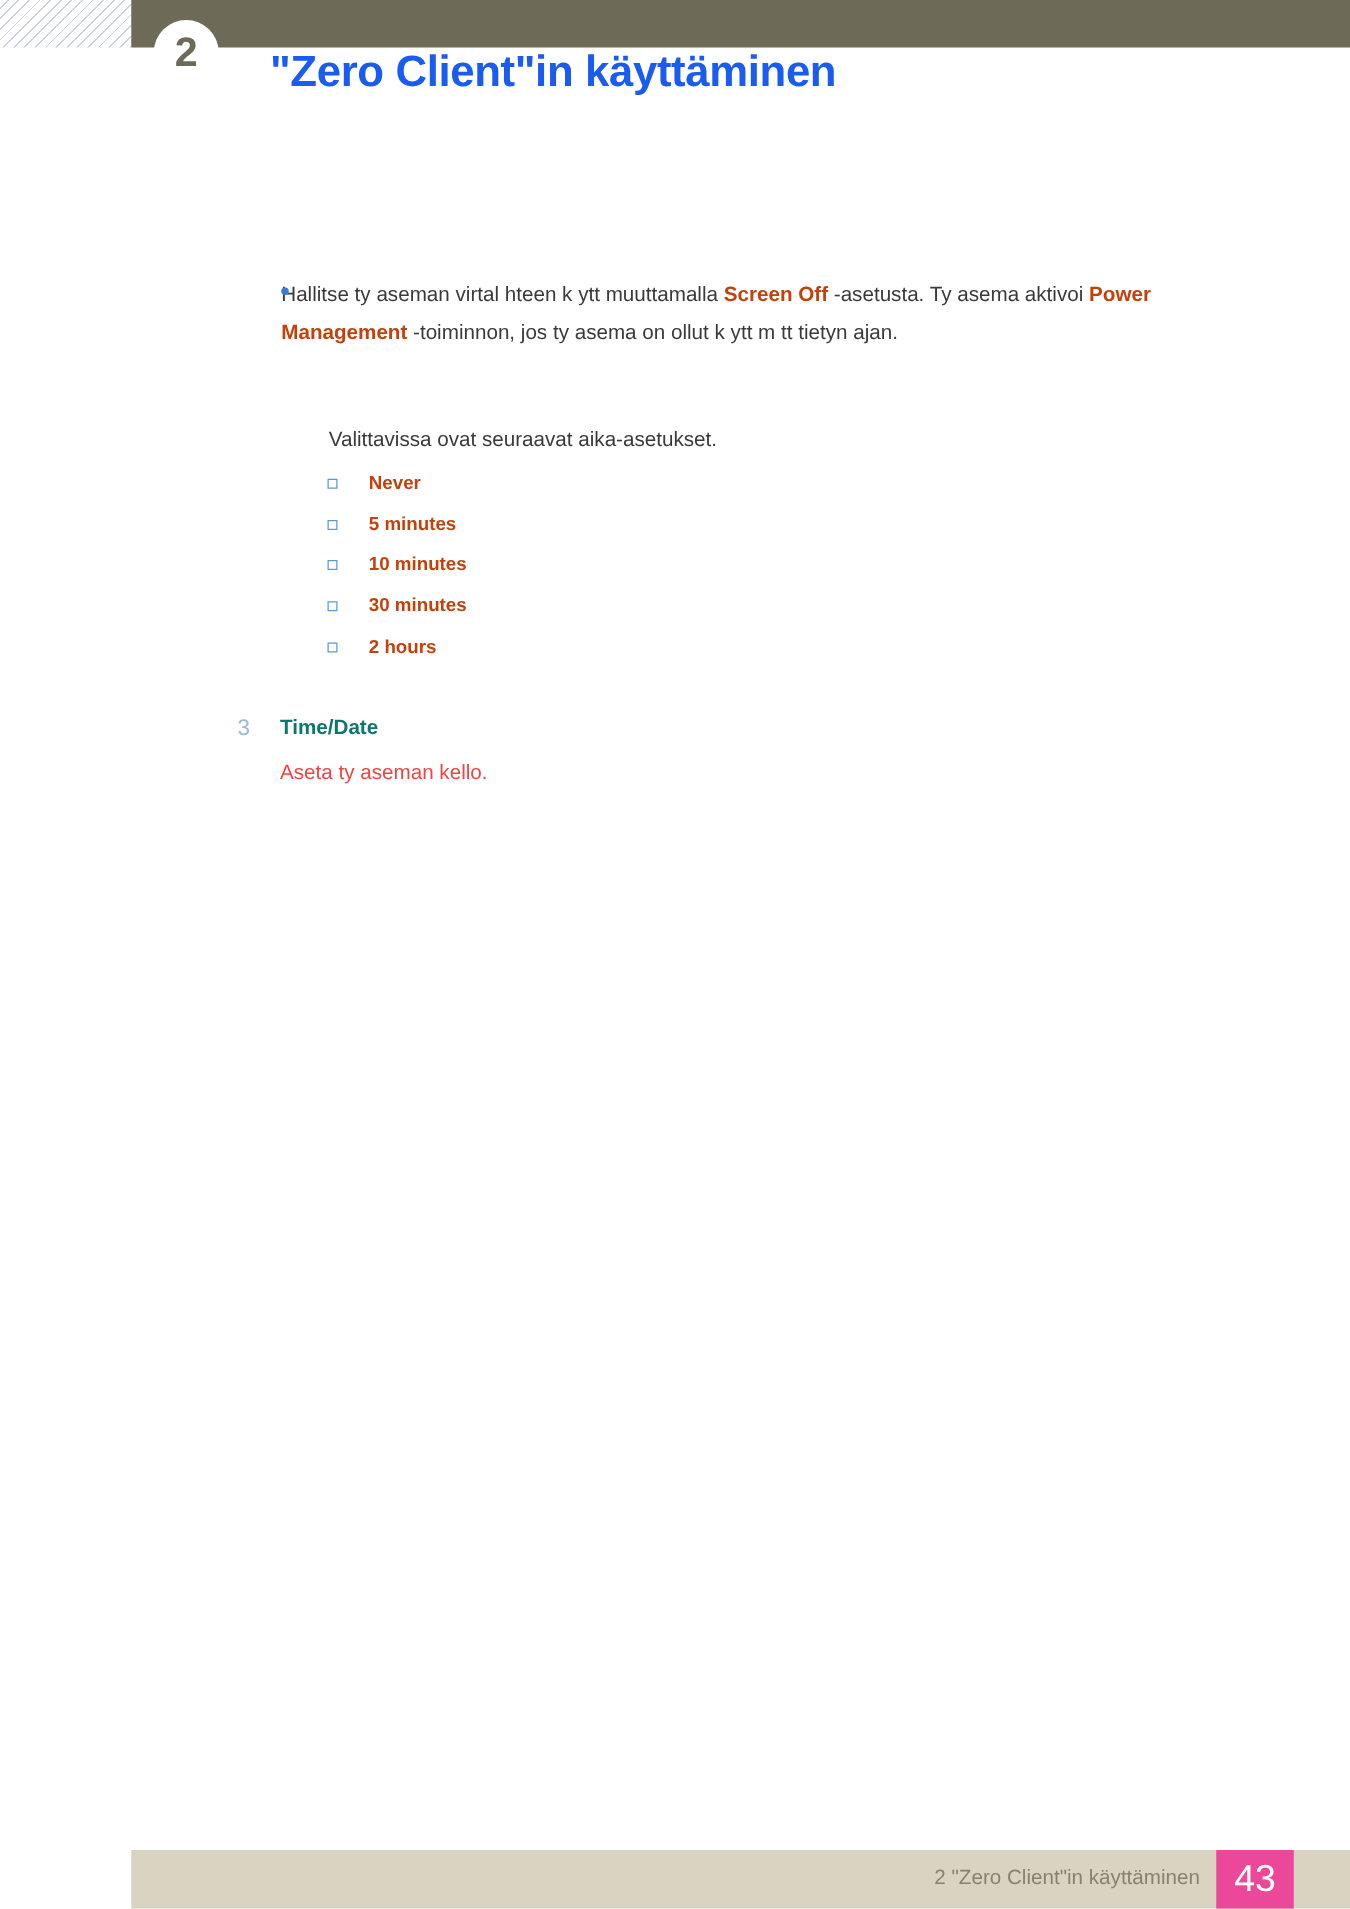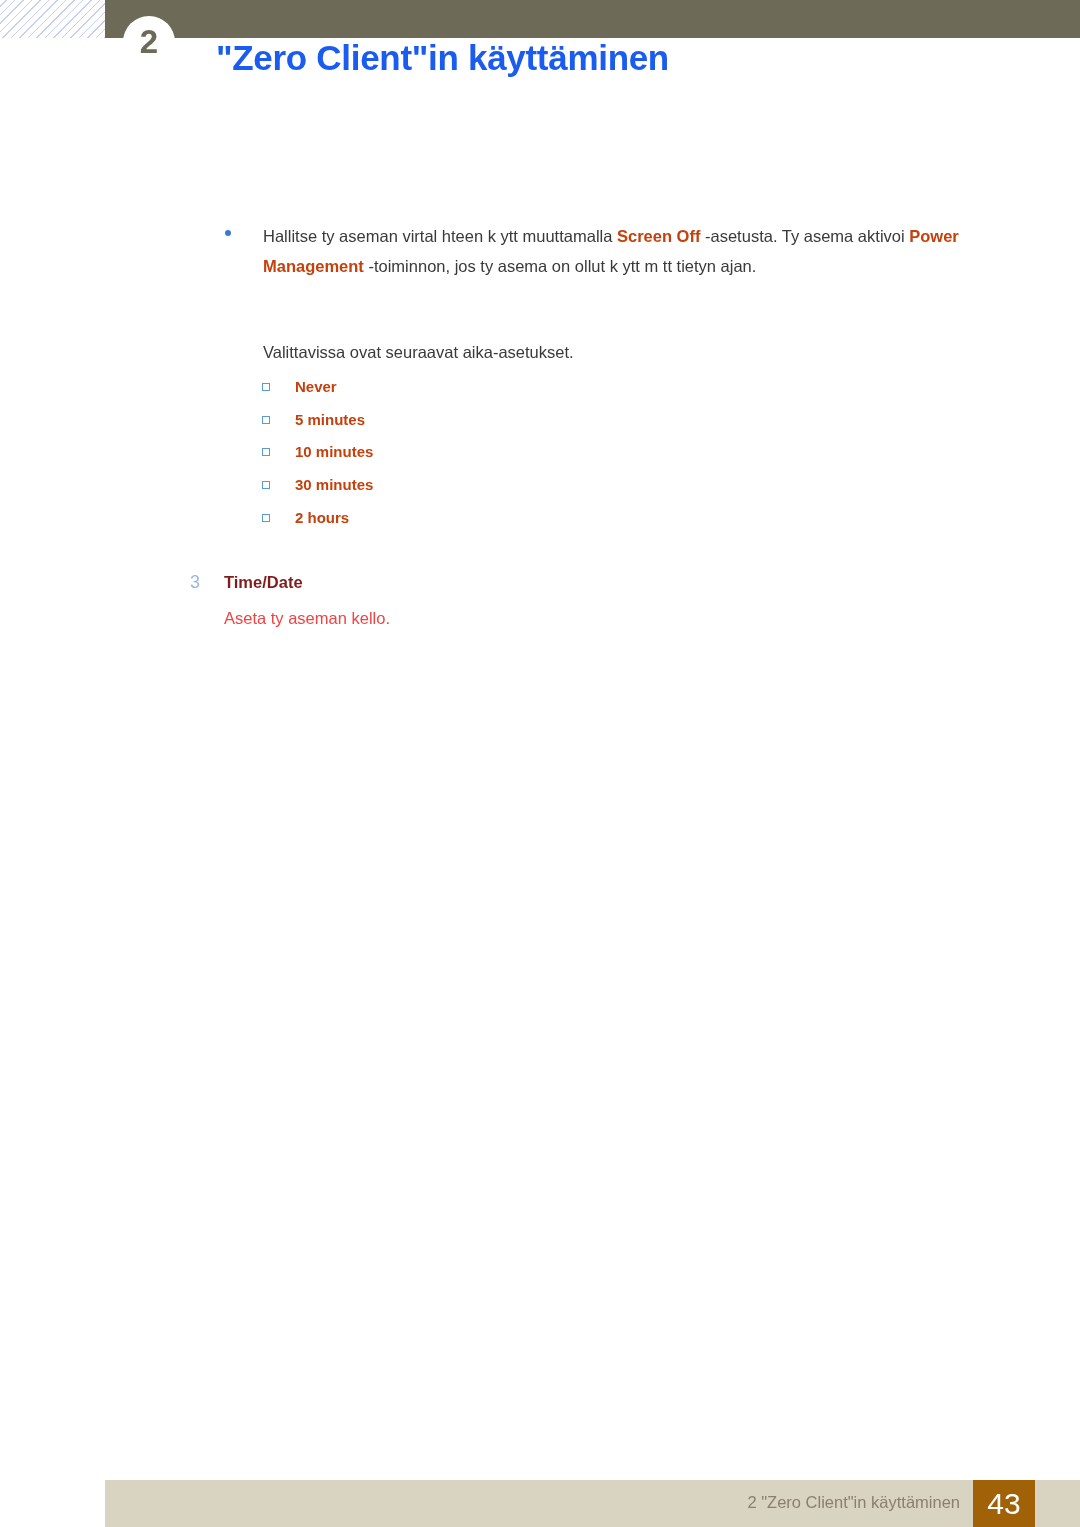--- a/index.html
+++ b/index.html
@@ -89,21 +89,20 @@
   .bullet-dot {
     position: absolute;
     left: 0px;
     top: 9px;
     width: 6px;
     height: 6px;
     border-radius: 50%;
     background: #3b78d8;
   }
   .bullet-text {
-    margin-left: 38px;
     font-size: 16.5px;
     color: #3a3a3a;
     line-height: 30px;
   }
   .kw {
     color: #c4410c;
     font-weight: bold;
   }
 
   .para-intro {
@@ -158,21 +157,21 @@
     font-size: 18px;
     color: #9fb6d8;
     font-weight: normal;
   }
   .sec-title {
     position: absolute;
     left: 34px;
     top: 1px;
     font-size: 16.5px;
     font-weight: bold;
-    color: #7f1d1d;
+    color: #0f766e;
   }
   .sec-body {
     position: absolute;
     left: 34px;
     top: 33px;
     font-size: 16.5px;
     color: #ef4444;
     line-height: 26px;
   }
 
@@ -199,21 +198,21 @@
     font-size: 16.5px;
     color: #8a7f70;
     white-space: nowrap;
   }
   .page-num-box {
     position: absolute;
     left: 868px;
     top: 0px;
     width: 62px;
     height: 47px;
-    background: #a16207;
+    background: #ec4899;
     color: #ffffff;
     font-size: 30px;
     line-height: 47px;
     text-align: center;
   }
 </style>
 </head>
 <body>
 
 <div class="page-header">

